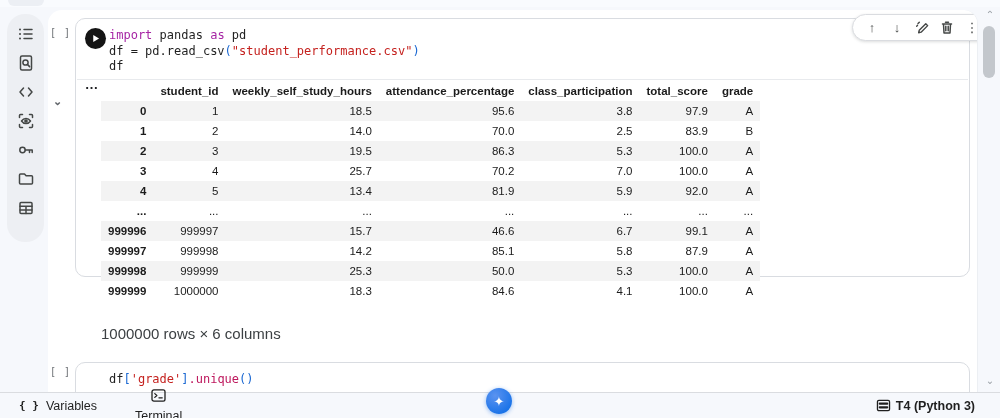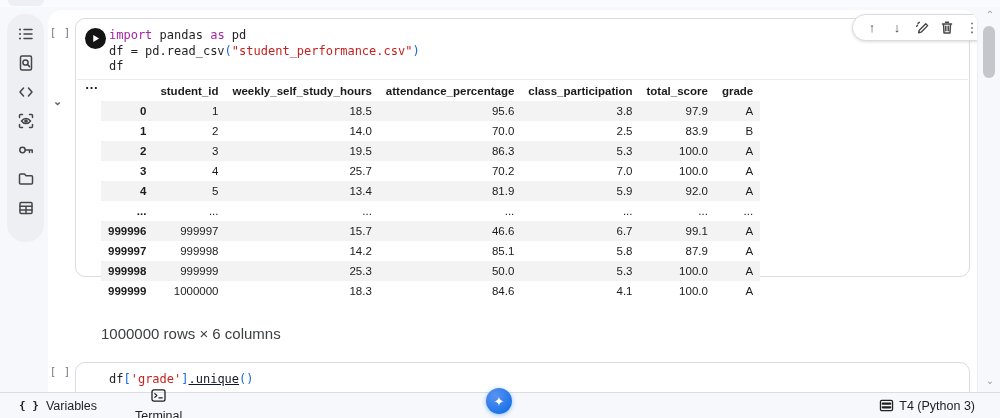--- a/index.html
+++ b/index.html
@@ -25,21 +25,21 @@
   .cell-2 { top:352px; height:40px; }
 
   .play-btn { position:absolute; left:9px; top:9px; width:21px; height:21px; border-radius:50%; background:#141414; display:flex; align-items:center; justify-content:center; cursor:pointer; }
   .play-btn svg { fill:#ffffff; }
 
   .code-block { position:absolute; left:33px; top:9px; font-family:"DejaVu Sans Mono", monospace; font-size:12px; line-height:15.5px; white-space:pre; cursor:text; }
   .tk-df { color:#1f1f1f; }
   .tk-kw { color:#a625a4; }
   .tk-st { color:#c5221f; }
   .tk-pn { color:#1967d2; }
-  .tk-fn { color:#0f172a;text-decoration:underline; }
+  .tk-fn { color:#be185d; }
 
   .out-divider { position:absolute; left:1px; right:1px; top:60px; height:1px; background:#e8eaed; }
   .output-menu { position:absolute; left:9px; top:62px; font-size:13px; font-weight:700; color:#202124; letter-spacing:0.5px; cursor:pointer; line-height:1; }
 
   
   .df-wrap { position:absolute; left:25px; top:62px; }
   table.df { border-collapse:collapse; font-size:11.5px; color:#1b1b1b; }
   table.df th, table.df td { text-align:right; padding:0 7px; height:20px; white-space:nowrap; font-weight:400; }
   table.df thead th { font-weight:700; height:20px; vertical-align:middle; }
   table.df tbody th { font-weight:700; }
@@ -54,21 +54,21 @@
   
   .scroll-arrow { position:absolute; left:984px; width:12px; text-align:center; font-size:10px; color:#9aa0a6; line-height:1; }
   .scroll-up { top:10px; } .scroll-down { top:376px; }
   .scroll-thumb { position:absolute; left:983px; top:26px; width:12px; height:52px; background:#c3c7cc; border-radius:6px; cursor:grab; }
 
   
   .bottom-bar { position:absolute; left:0; top:392px; width:1000px; height:26px; background:#f6f8fc; border-top:1px solid #dadce0; display:flex; align-items:center; font-size:12.5px; color:#1f1f1f; }
   .bb-item { display:flex; align-items:center; gap:7px; cursor:pointer; }
   .bb-variables { margin-left:19px; }
   .bb-terminal { margin-left:38px;flex-direction:column; }
-  .bb-runtime { position:absolute; right:25px; display:flex; align-items:center; gap:5px; cursor:pointer; }
+  .bb-runtime { position:absolute; right:25px; display:flex; align-items:center; gap:5px; cursor:pointer;font-weight:bold; }
   .braces-icon { font-family:"DejaVu Sans Mono", monospace; font-size:11px; font-weight:700; color:#1f1f1f; }
   .bb-item svg, .bb-runtime svg { stroke:#1f1f1f; fill:none; stroke-width:1.4; stroke-linecap:round; stroke-linejoin:round; }
 
   .gemini-btn { position:absolute; left:486px; top:388px; width:26px; height:26px; border-radius:50%; background:radial-gradient(circle at 35% 30%, #5b93f0, #1a73e8 75%); box-shadow:0 1px 4px rgba(26,115,232,.45); display:flex; align-items:center; justify-content:center; cursor:pointer; z-index:9; }
   .gemini-btn span { color:#ffffff; font-size:13px; line-height:1; }
 </style>
 </head>
 <body>
 
 <div class="top-strip"></div>

